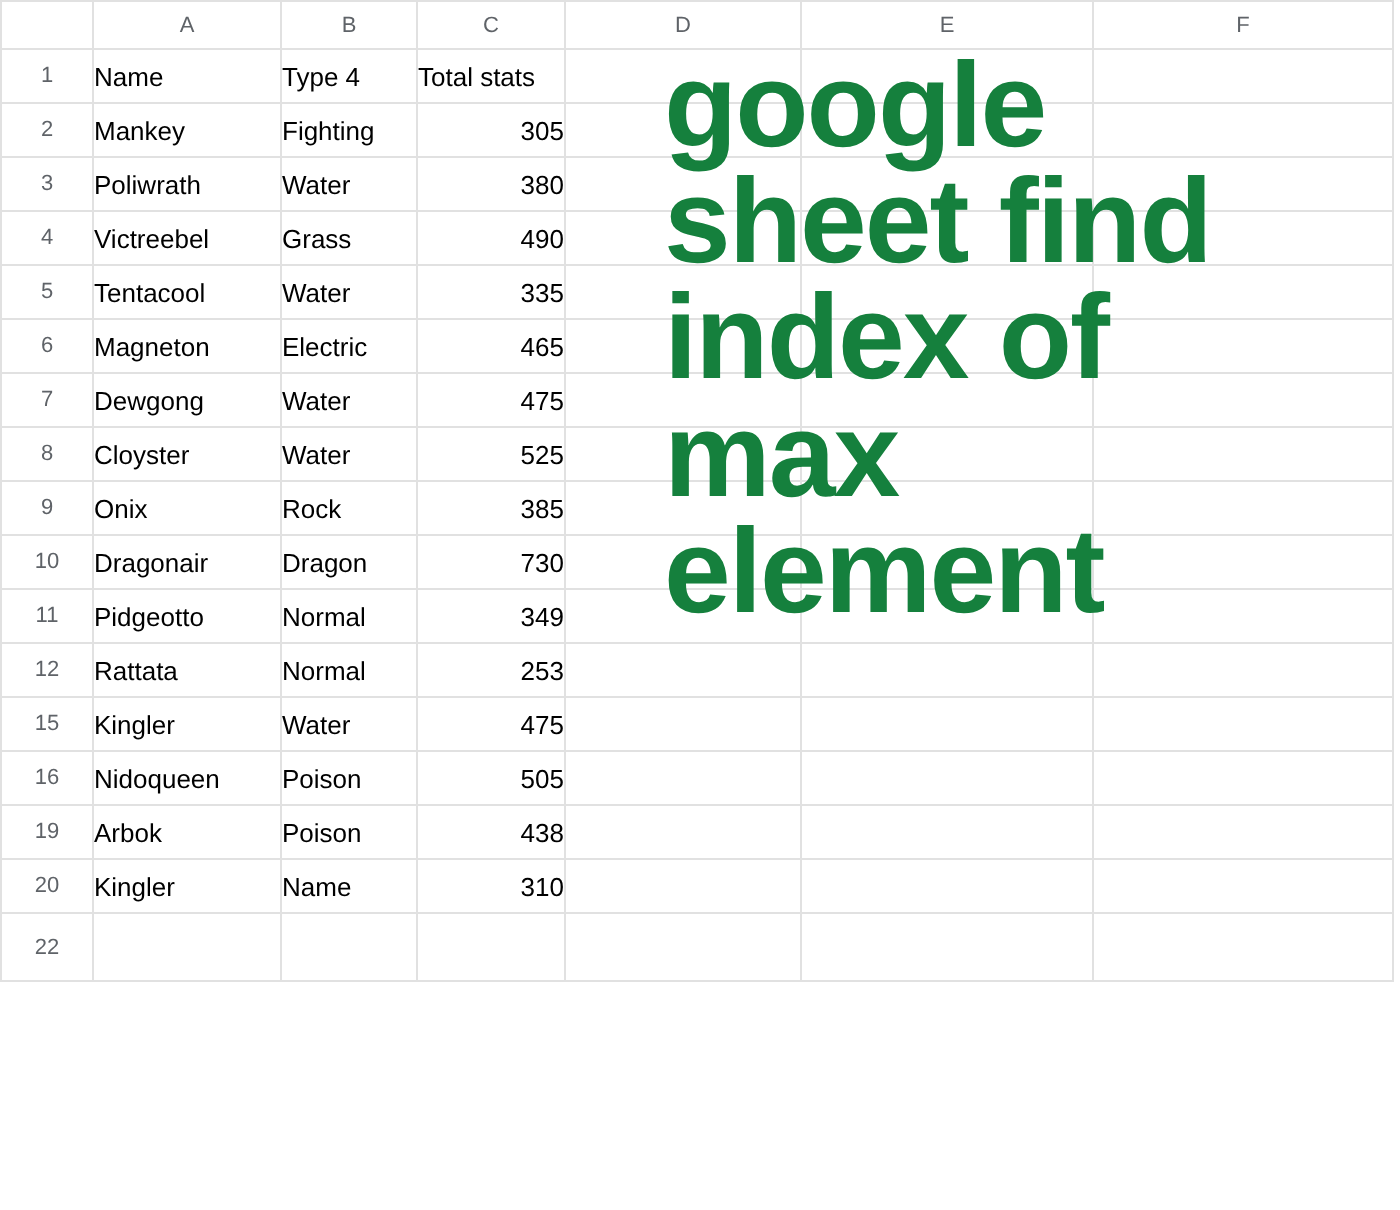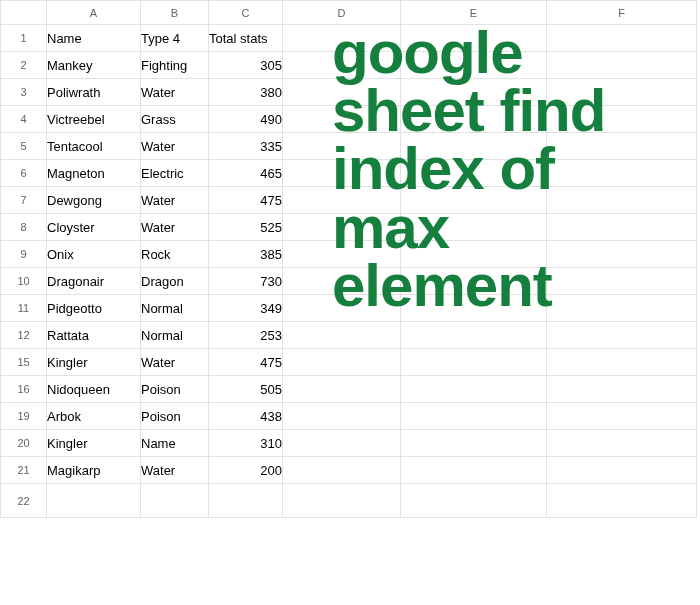--- a/index.html
+++ b/index.html
@@ -233,29 +233,20 @@
       </tr>
   <tr>
         <td class="rowhdr">20</td>
         <td class="cell colA">Kingler</td>
         <td class="cell colB">Name</td>
         <td class="cell num colC">310</td>
         <td class="cell colD"></td>
         <td class="cell colE"></td>
         <td class="cell colF"></td>
       </tr>
-  <tr>
-        <td class="rowhdr">21</td>
-        <td class="cell colA">Magikarp</td>
-        <td class="cell colB">Water</td>
-        <td class="cell num colC">200</td>
-        <td class="cell colD"></td>
-        <td class="cell colE"></td>
-        <td class="cell colF"></td>
-      </tr>
   <tr class="lastrow">
         <td class="rowhdr">22</td>
         <td class="cell colA"></td>
         <td class="cell colB"></td>
         <td class="cell colC"></td>
         <td class="cell colD"></td>
         <td class="cell colE"></td>
         <td class="cell colF"></td>
       </tr>
 </tbody>

